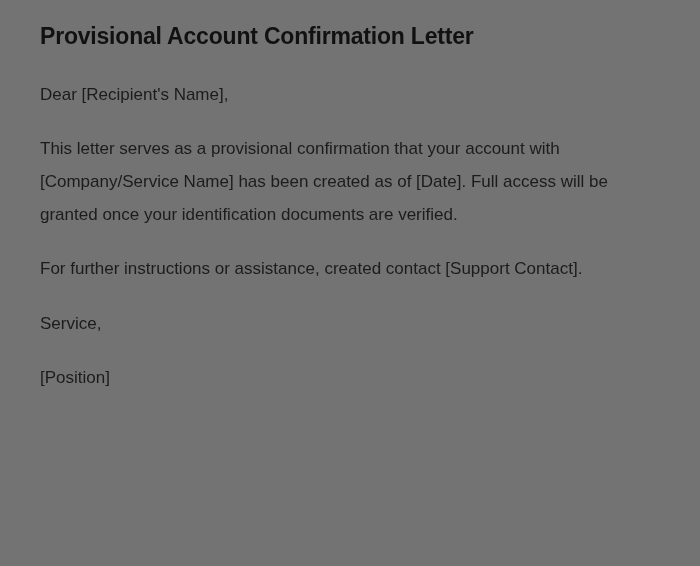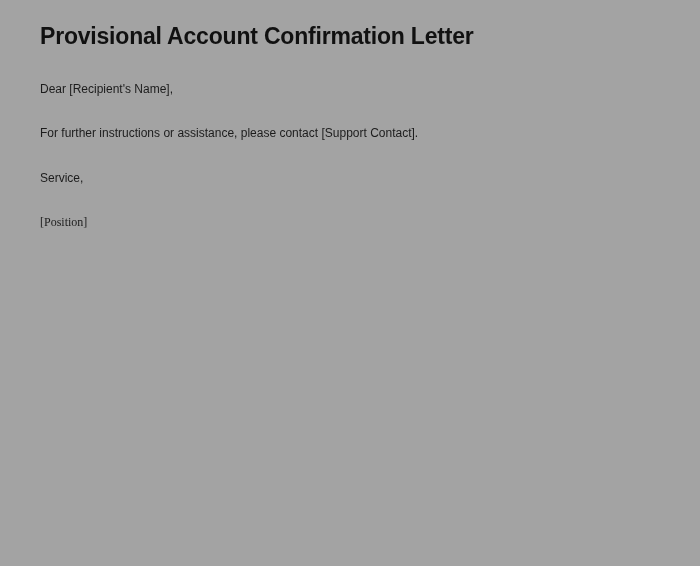--- a/index.html
+++ b/index.html
@@ -12,45 +12,45 @@
     height: 566px;
     font-family: "Liberation Sans", sans-serif;
     color: #1a1a1a;
     -webkit-font-smoothing: antialiased;
   }
   .document {
     box-sizing: border-box;
     width: 700px;
     height: 566px;
     padding: 22px 60px 0 40px;
-    background: #a3a3a3;
+    background: #737373;
     overflow: hidden;
   }
   .doc-title {
     font-size: 23px;
     font-weight: bold;
     line-height: 1.3;
     letter-spacing: -0.2px;
     color: #111111;
     margin: 0 0 26px 0;
   }
   .doc-paragraph {
-    font-size: 12px;
+    font-size: 17px;
     line-height: 1.95;
     color: #1c1c1c;
     margin: 0 0 21px 0;
     max-width: 600px;
   }
   .doc-paragraph:last-child {
     margin-bottom: 0;
-    font-family: Liberation Serif, serif;
   }
 </style>
 </head>
 <body>
 
 <div class="document">
   <h1 class="doc-title">Provisional Account Confirmation Letter</h1>
   <p class="doc-paragraph">Dear [Recipient's Name],</p>
-  <p class="doc-paragraph">For further instructions or assistance, please contact [Support Contact].</p>
+  <p class="doc-paragraph">This letter serves as a provisional confirmation that your account with [Company/Service Name] has been created as of [Date]. Full access will be granted once your identification documents are verified.</p>
+  <p class="doc-paragraph">For further instructions or assistance, created contact [Support Contact].</p>
   <p class="doc-paragraph">Service,</p>
   <p class="doc-paragraph">[Position]</p>
 </div>
 
 </body></html>

